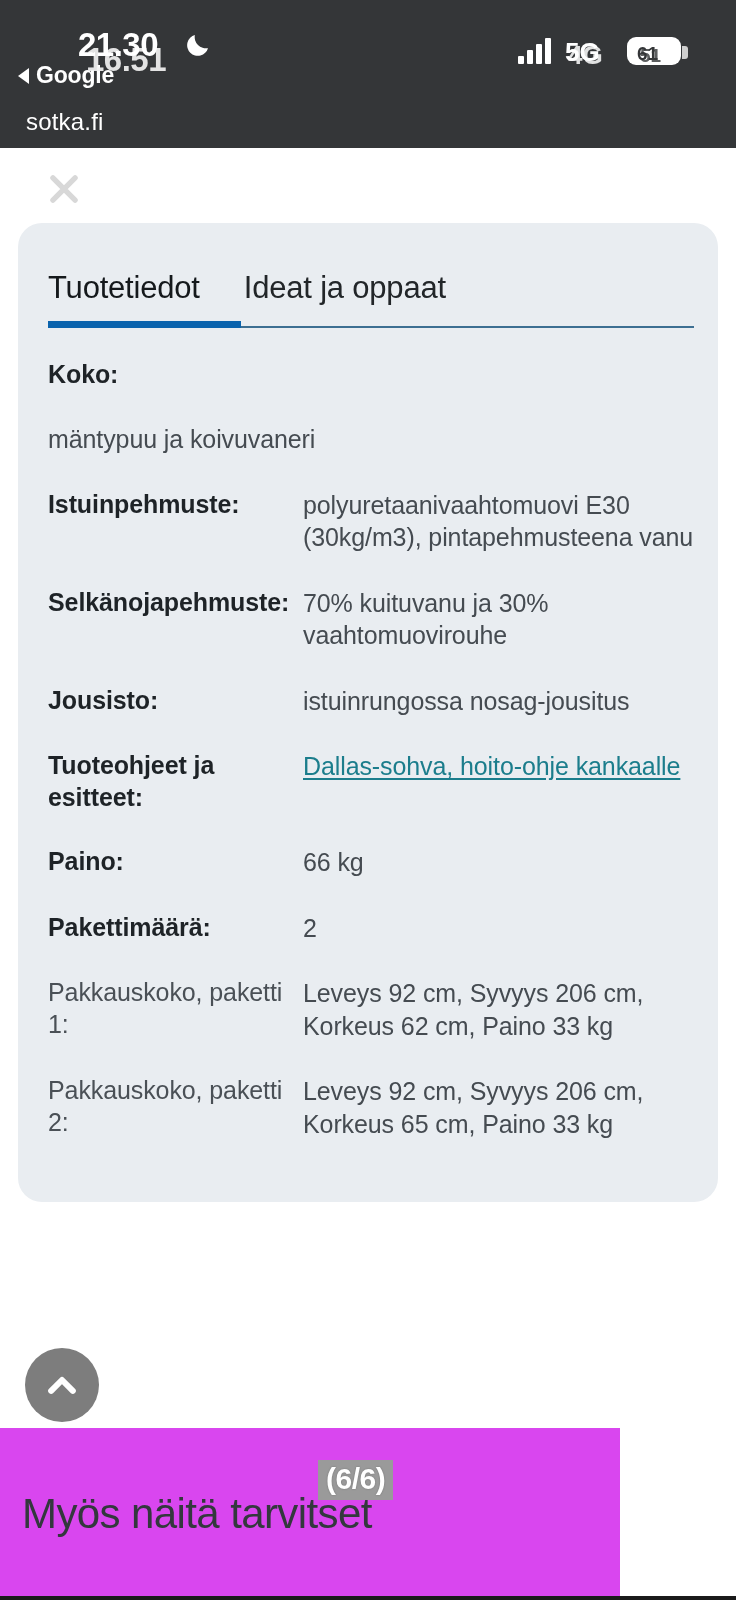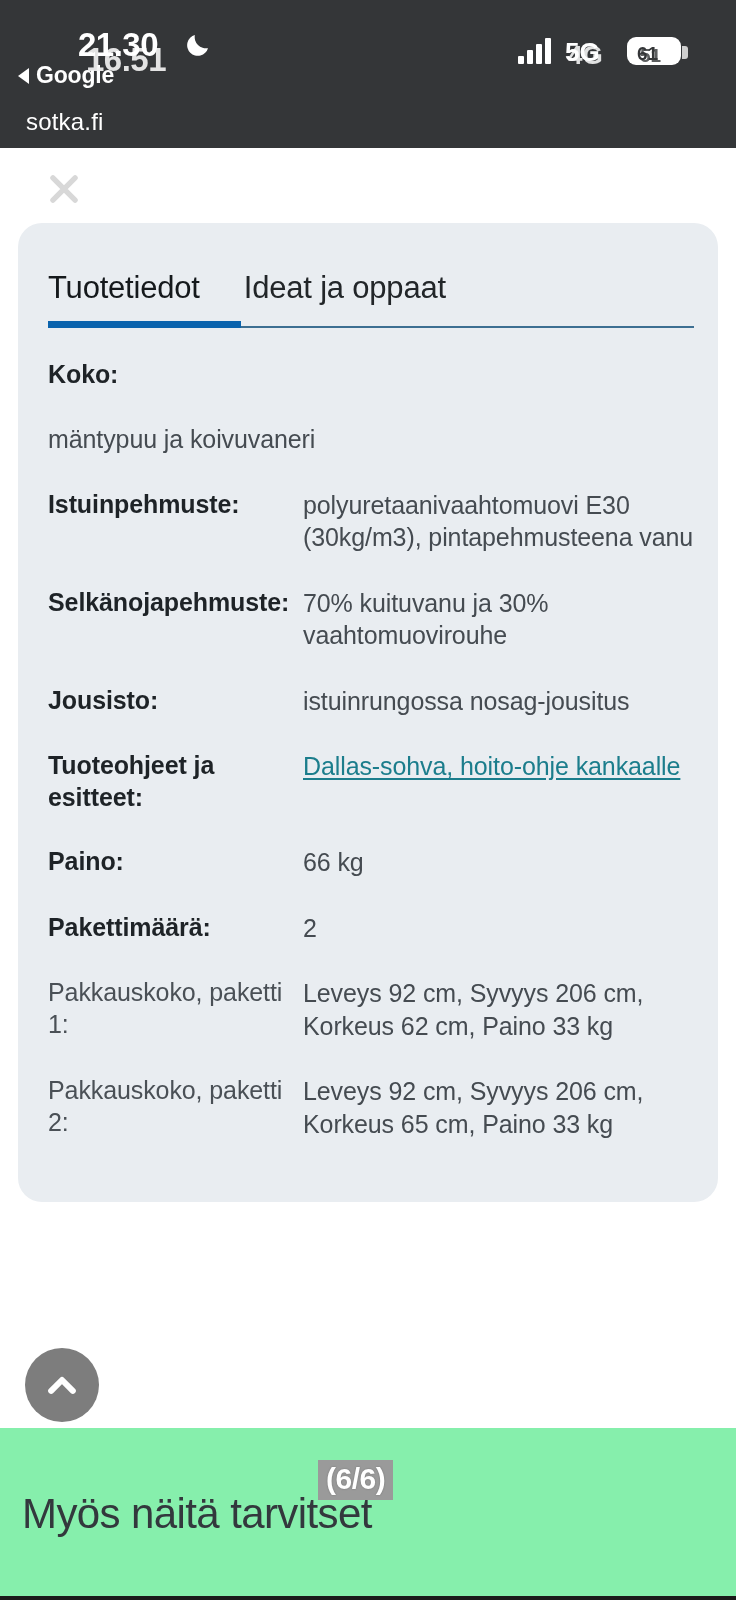--- a/index.html
+++ b/index.html
@@ -280,23 +280,23 @@
     justify-content: center;
     cursor: pointer;
     z-index: 5;
   }
 
   
   .bottom-area {
     position: absolute;
     left: 0;
     top: 1280px;
-    width: 736px;
+    width: 620px;
     height: 172px;
-    background: #86efac;
+    background: #d946ef;
   }
   .page-badge {
     position: absolute;
     left: 318px;
     top: 32px;
     background: #9a9a9a;
     color: #ffffff;
     font-size: 30px;
     font-weight: bold;
     padding: 2px 8px 4px 8px;

